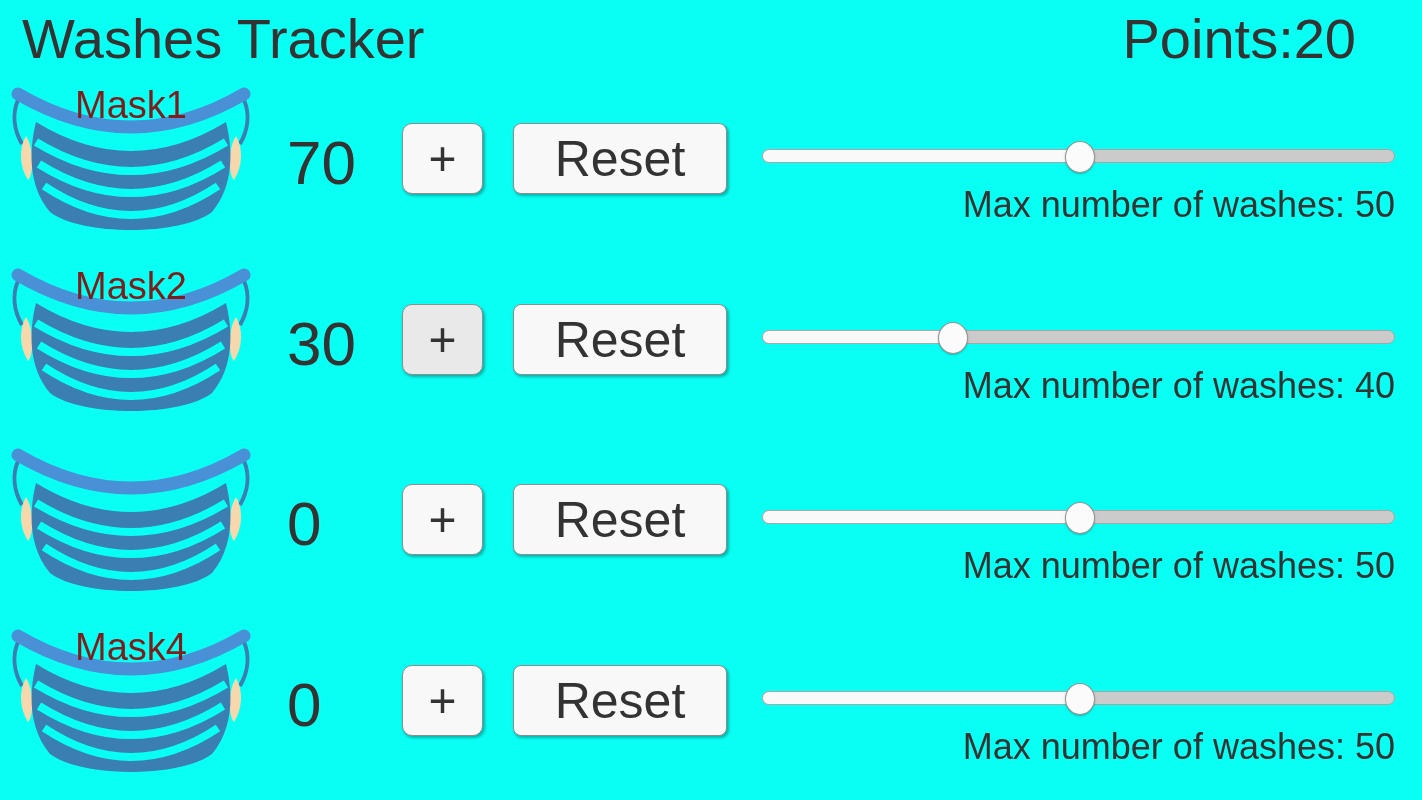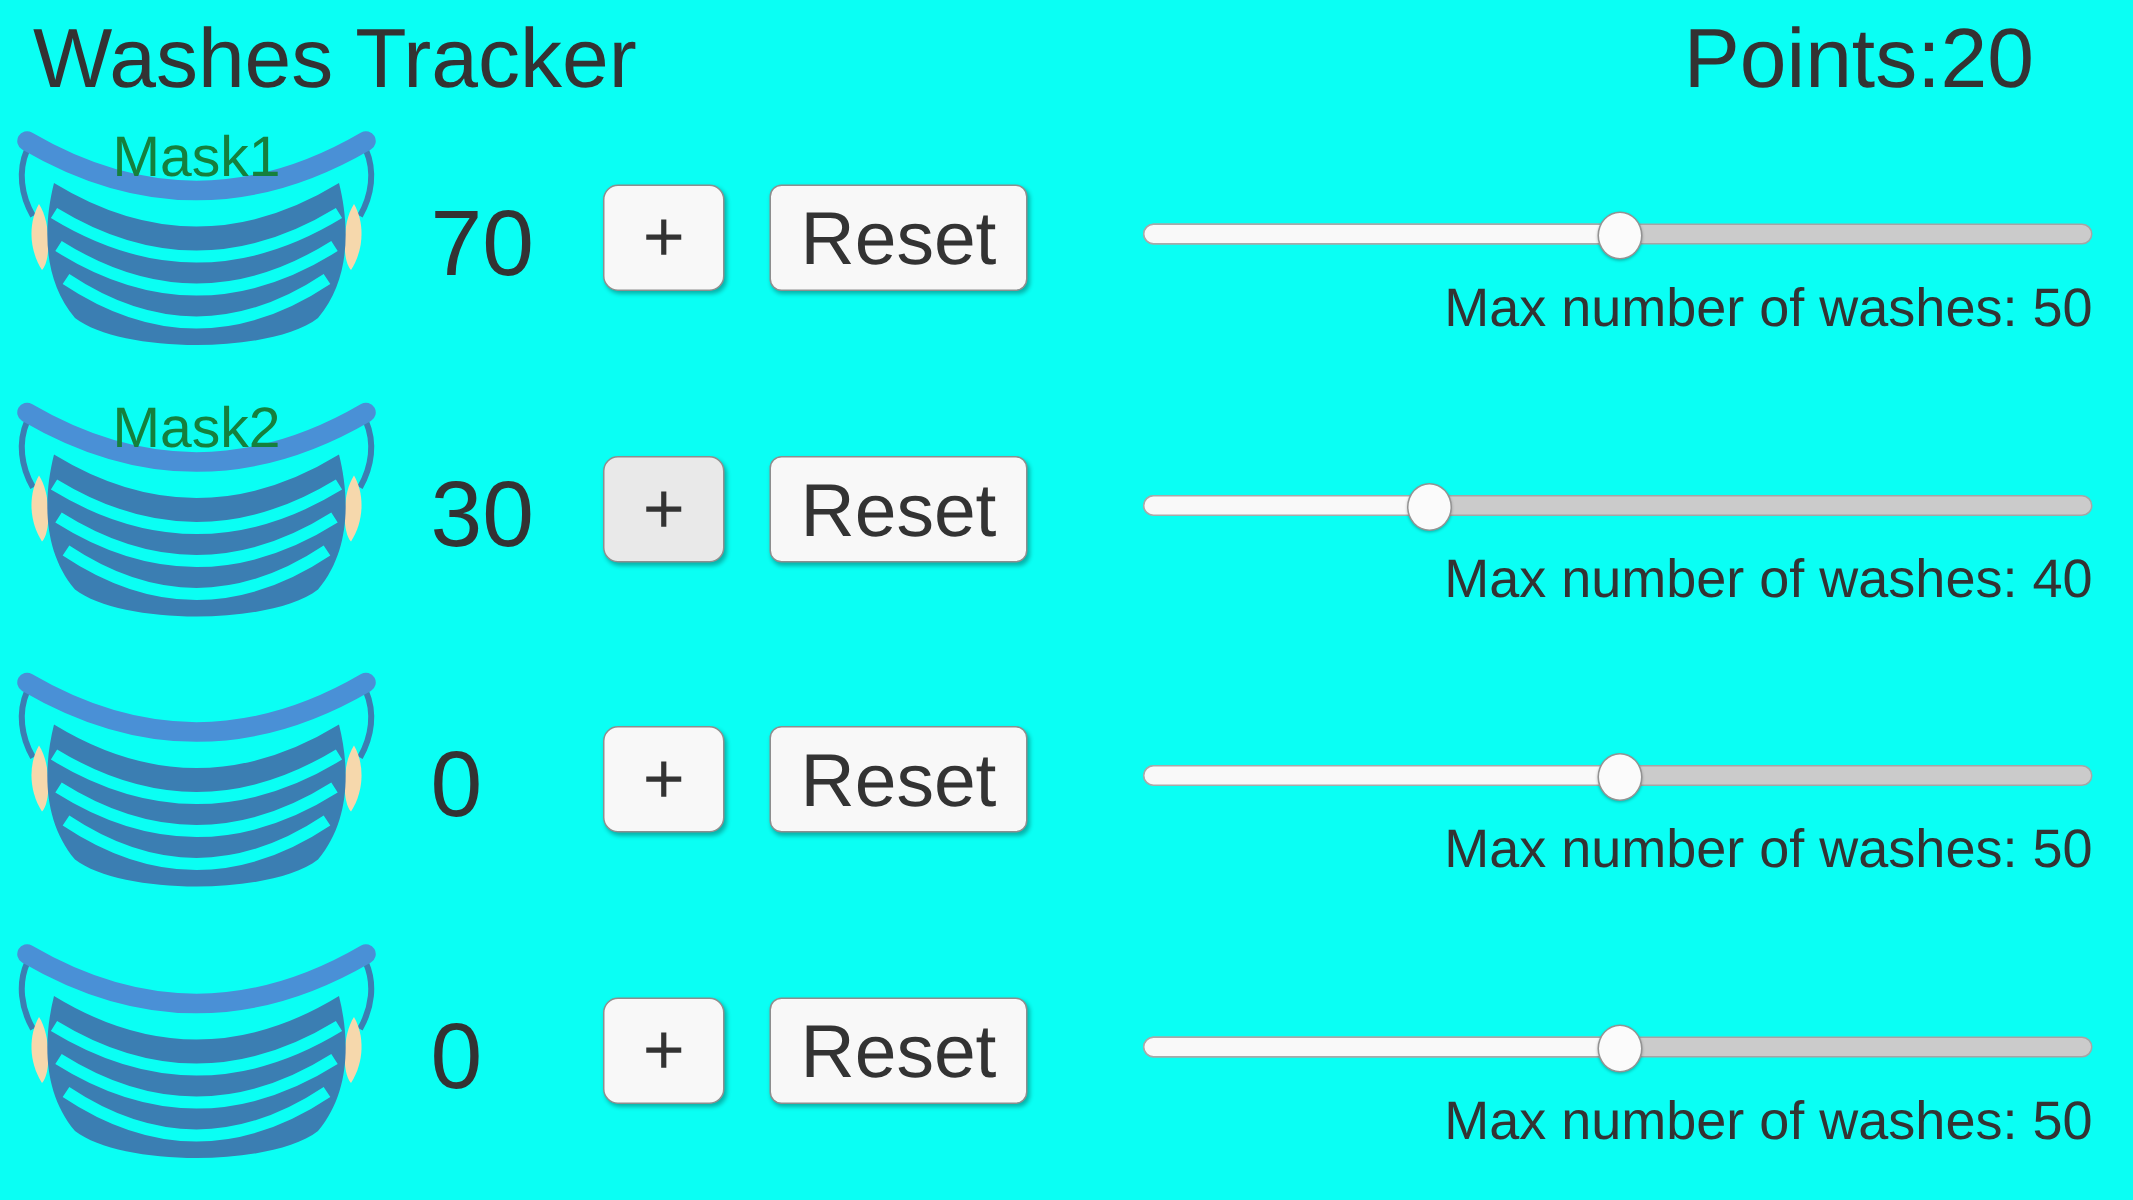--- a/index.html
+++ b/index.html
@@ -17,21 +17,21 @@
   }
   .points {
     position:absolute; right:66px; top:6px;
     font-size:56px; white-space:nowrap;
   }
   .row { position:absolute; left:0; width:1422px; height:180px; }
   .mask { position:absolute; left:6px; top:6px; width:250px; height:158px; }
   .mask svg { position:absolute; left:0; top:0; }
   .mask-label {
     position:absolute; left:0; top:-2px; width:250px;
-    text-align:center; font-size:38px; color:#15803d;
+    text-align:center; font-size:38px; color:#7f1d1d;
   }
   .count {
     position:absolute; left:287px; top:50px;
     font-size:62px; line-height:1.05;
   }
   button {
     background:#f8f8f8;
     border:1px solid #8e8e8e;
     color:#333;
     box-shadow:1.5px 2px 3px rgba(0,0,0,.3);
@@ -40,21 +40,21 @@
     padding:0;
   }
   button[data-state="active"] { background:#e9e9e9; }
   .plus {
     position:absolute; left:402px; top:43px;
     width:81px; height:71px;
     font-size:48px; border-radius:10px;
   }
   .reset {
     position:absolute; left:513px; top:43px;
-    width:172px; height:71px;
+    width:214px; height:71px;
     font-size:50px; border-radius:8px;
   }
   .slider {
     position:absolute; left:762px; top:61px;
     width:633px; height:32px; --pct:50%;
   }
   .track {
     position:absolute; left:0; top:8px; width:100%; height:14px;
     background:#cbcbcb; border:1px solid #a5a5a5;
     border-radius:8px; box-sizing:border-box;
@@ -165,20 +165,21 @@
       <path d="M12,14 C6,28 8,44 16,58" stroke="#3b7eb2" stroke-width="4" fill="none"></path>
       <path d="M238,14 C244,28 242,44 234,58" stroke="#3b7eb2" stroke-width="4" fill="none"></path>
       <path d="M20,50 C13,62 13,80 22,94 C28,88 28,62 20,50 Z" fill="#f6d8ac"></path>
       <path d="M230,50 C237,62 237,80 228,94 C222,88 222,62 230,50 Z" fill="#f6d8ac"></path>
       <path d="M30,36 Q125,94 220,36 C227,64 228,100 206,126 C175,150 75,150 44,126 C22,100 23,64 30,36 Z" fill="#3b7eb2"></path>
       <path d="M30,56 Q125,114 220,56" stroke="#0AFFF4" stroke-width="8" fill="none"></path>
       <path d="M33,78 Q125,136 217,78" stroke="#0AFFF4" stroke-width="8" fill="none"></path>
       <path d="M38,100 Q125,158 212,100" stroke="#0AFFF4" stroke-width="8" fill="none"></path>
       <path d="M12,8 Q125,74 238,8" stroke="#4a90d6" stroke-width="13" fill="none" stroke-linecap="round"></path>
     </svg>
+    <div class="mask-label">Mask4</div>
   </div>
   <div class="count">0</div>
   <button class="plus" data-state="default">+</button>
   <button class="reset">Reset</button>
   <div class="slider" style="--pct: 50%;">
     <div class="track"></div>
     <div class="fill"></div>
     <div class="thumb"></div>
   </div>
   <div class="slider-label">Max number of washes: 50</div>

